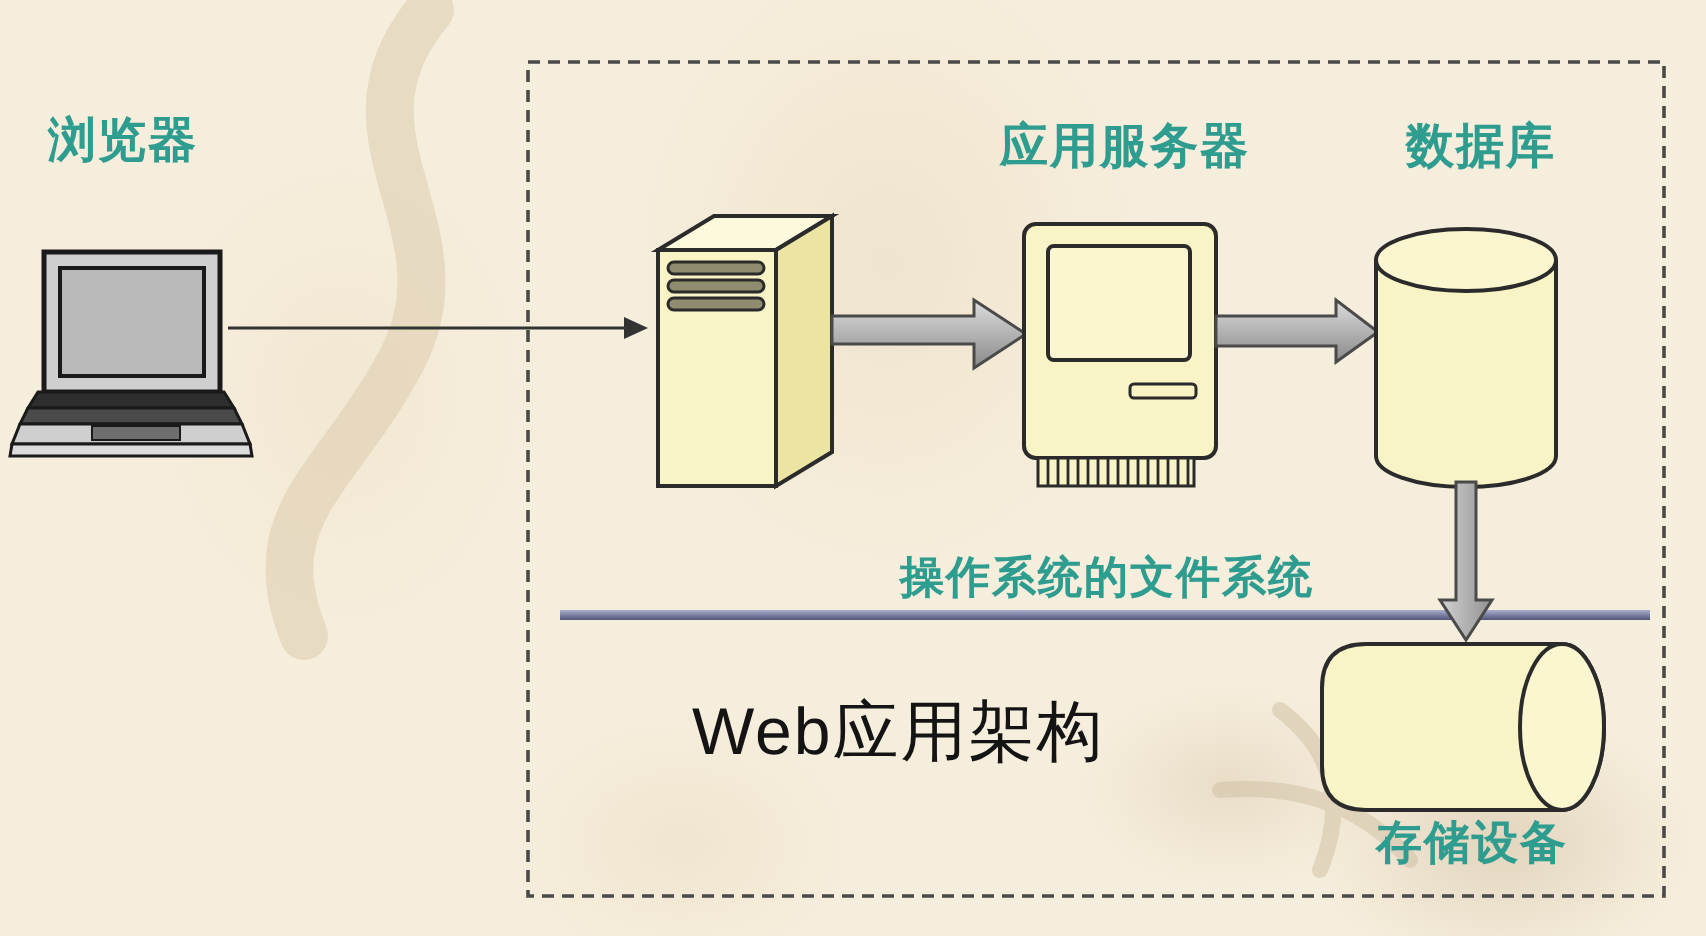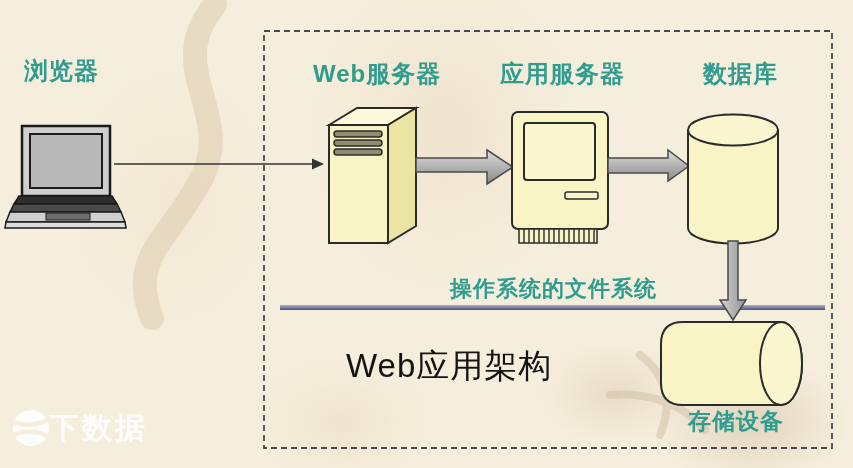--- a/index.html
+++ b/index.html
@@ -107,30 +107,21 @@
 
     <path d="M728,241 L728,300 L720,300 L733,320 L746,300 L738,300 L738,241 Z" fill="url(#gArrowH)" stroke="#4a4a4a" stroke-width="1.5"></path>
 
     <g stroke="#2b2b2b" stroke-width="2">
       <path d="M683,322 L781,322 A21,41.5 0 0 1 781,405 L683,405 Q661,405 661,383 L661,344 Q661,322 683,322 Z" fill="#f8f4c5"></path>
       <ellipse cx="781" cy="363.5" rx="21" ry="41.5" fill="#faf7d0"></ellipse>
     </g>
   </svg>
 
   <div class="lbl lbl-24" style="left:24px;top:58px">浏览器</div>
-  <div class="lbl lbl-24" style="left:313px;top:61px">Web服务器</div>
   <div class="lbl lbl-24" style="left:703px;top:61px">数据库</div>
   <div class="lbl lbl-24" style="left:500px;top:61px">应用服务器</div>
   <div class="lbl lbl-22" style="left:450px;top:277px">操作系统的文件系统</div>
   <div class="lbl lbl-23" style="left:688px;top:409px">存储设备</div>
 
   <div class="title">Web应用架构</div>
 
-  <div class="watermark">
-    <svg width="42" height="40" viewBox="0 0 42 40">
-      <circle cx="21" cy="20" r="18" fill="rgba(255,255,255,.88)"></circle>
-      <path d="M1,13 Q21,22 41,10" stroke="#f6eedd" stroke-width="4.5" fill="none"></path>
-      <path d="M1,28 Q21,18 41,30" stroke="#f6eedd" stroke-width="4.5" fill="none"></path>
-    </svg>
-    <span class="watermark-text">天下数据</span>
-  </div>
 
 </div>
 
 </body></html>

